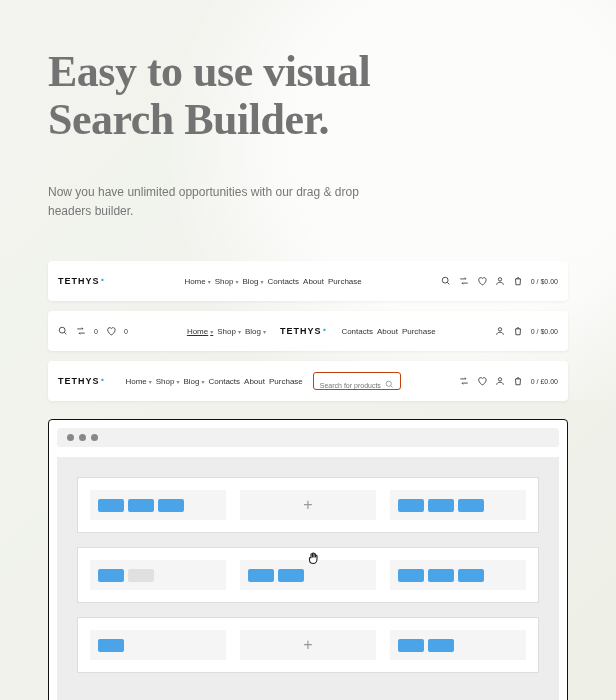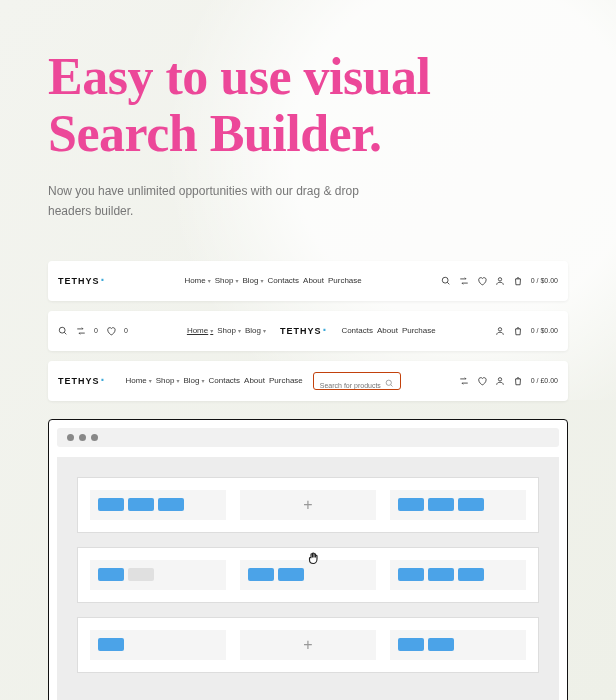--- a/index.html
+++ b/index.html
@@ -17,25 +17,25 @@
       right: -200px;
       top: -100px;
       width: 700px;
       height: 500px;
       background: radial-gradient(circle at center, #ffffff 40%, transparent 70%);
       opacity: 0.8;
       z-index: 0;
     }
     .content { position: relative; z-index: 1; padding: 48px; }
     .heading {
-      font-size: 52px;
+      font-size: 44px;
       font-weight: 700;
-      color: #ec4899;
+      color: #737373;
       line-height: 1.1;
-      margin-bottom: 20px;
+      margin-bottom: 38px;
       font-family: Georgia, serif;
       letter-spacing: -0.5px;
     }
     .subheading {
       font-size: 12px;
       color: #777;
       line-height: 1.6;
       margin-bottom: 40px;
       max-width: 340px;
     }

